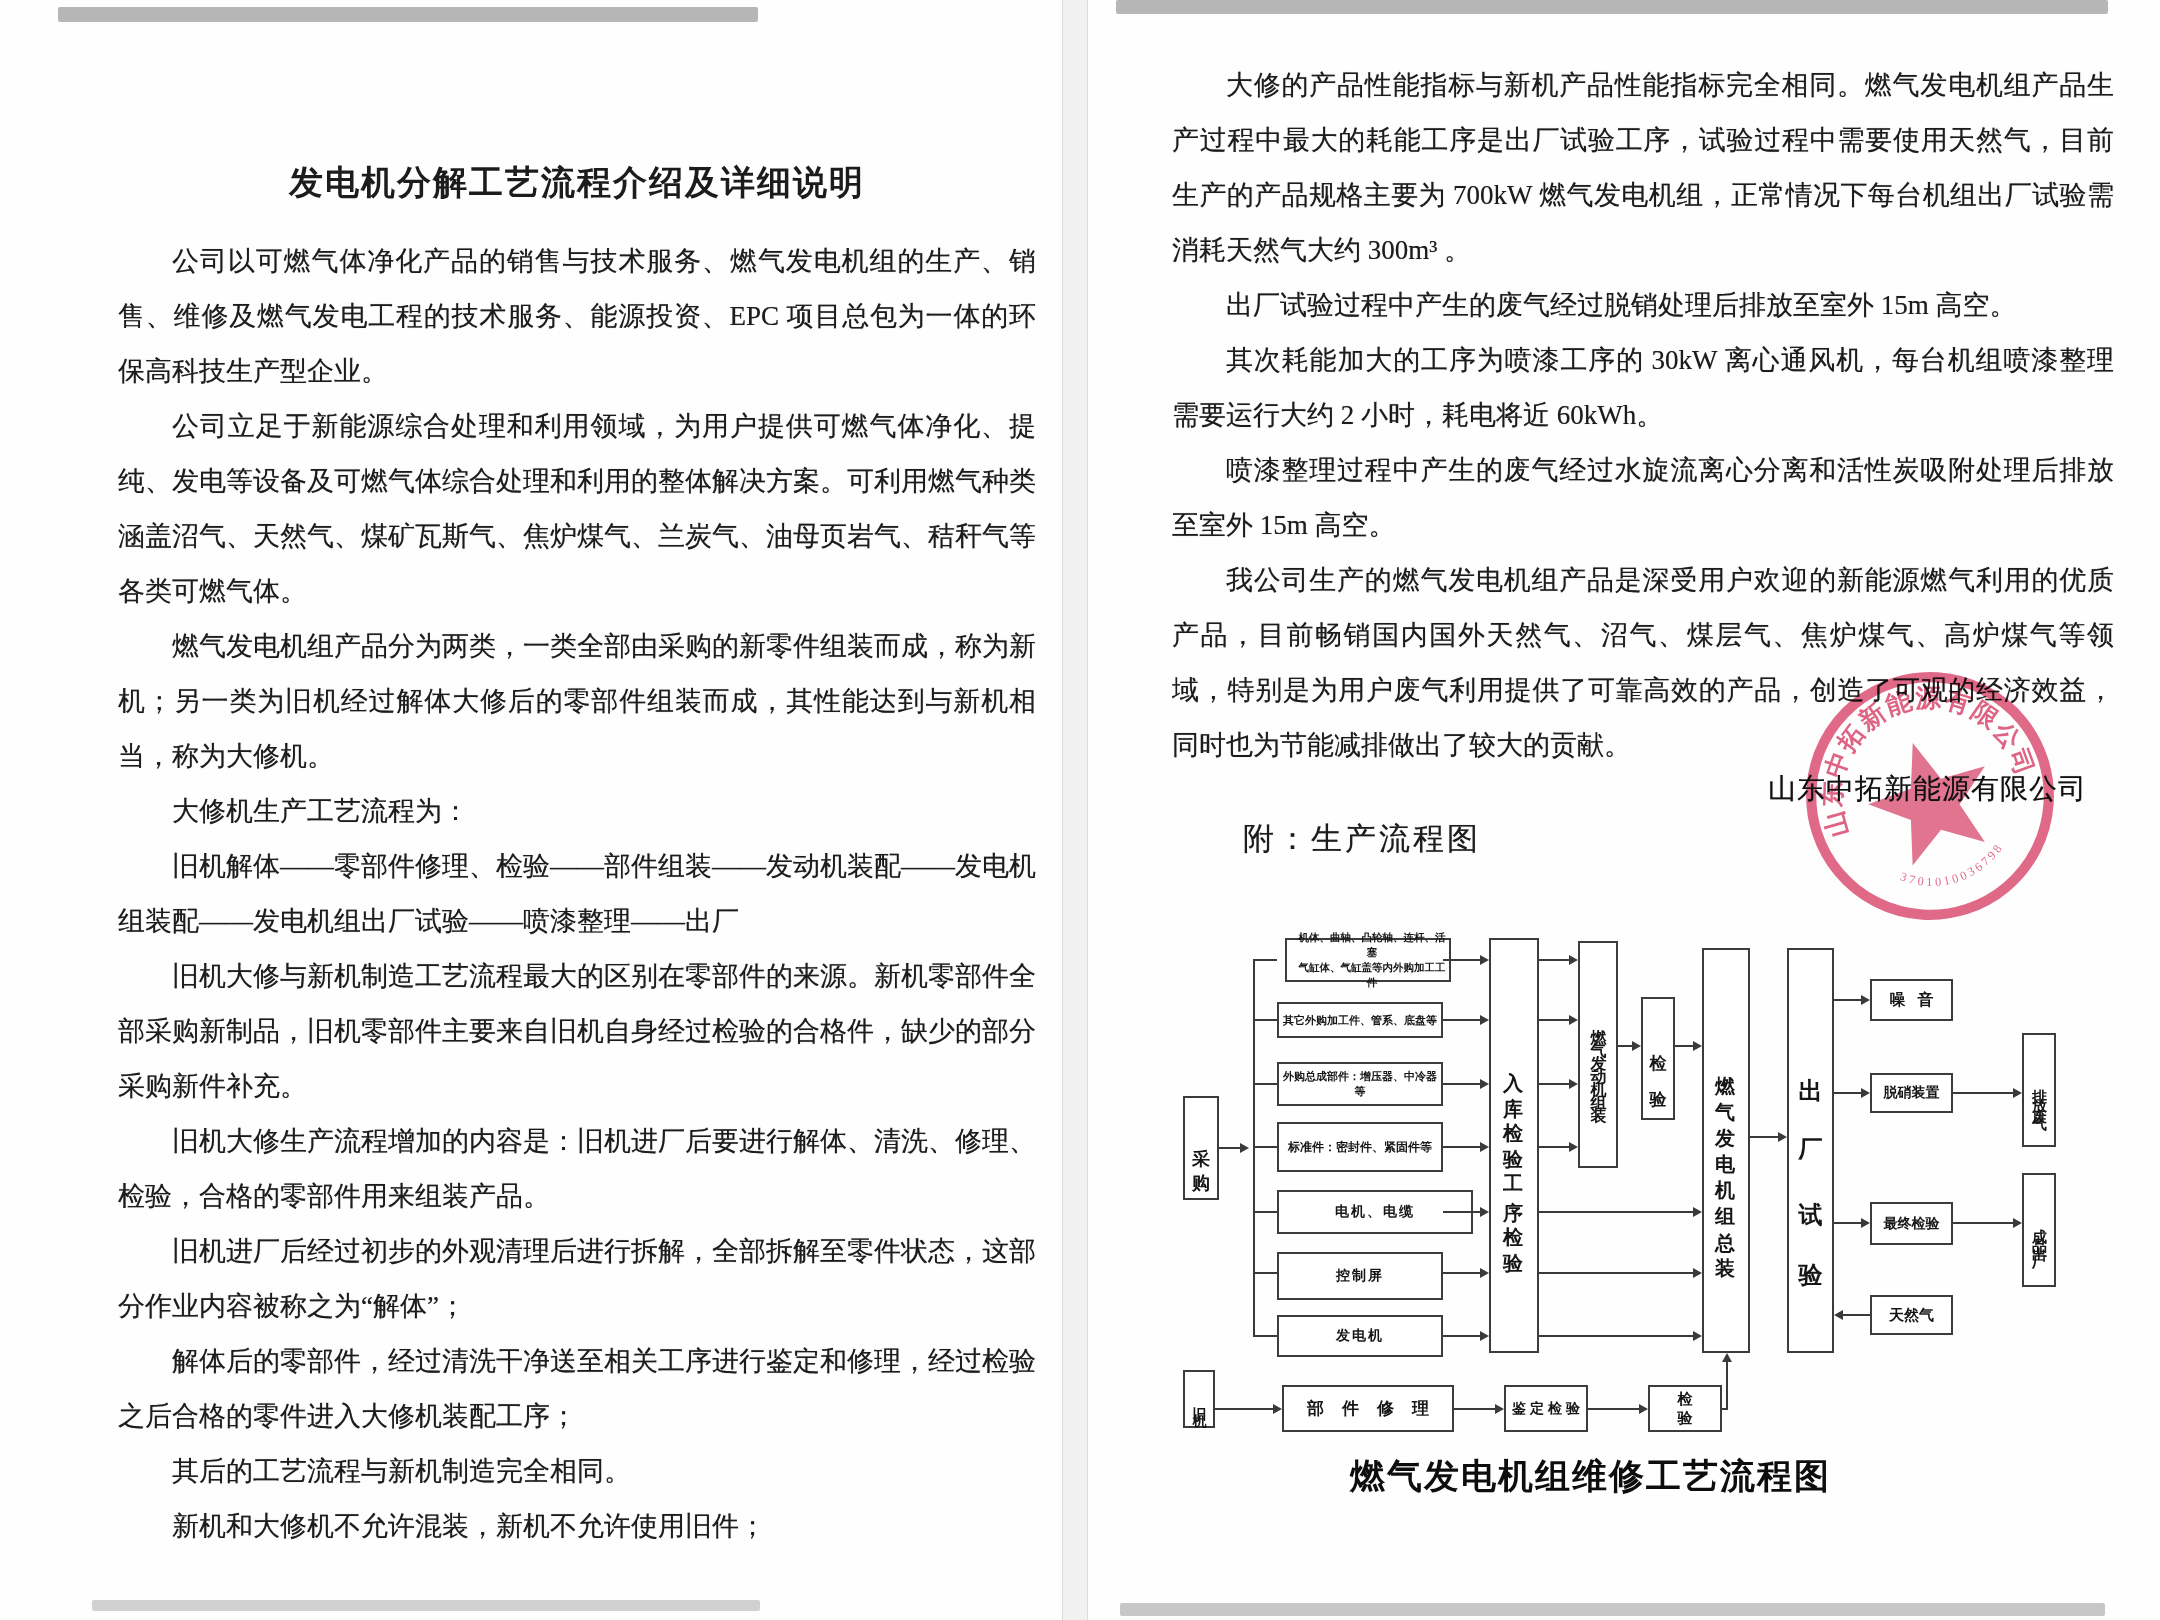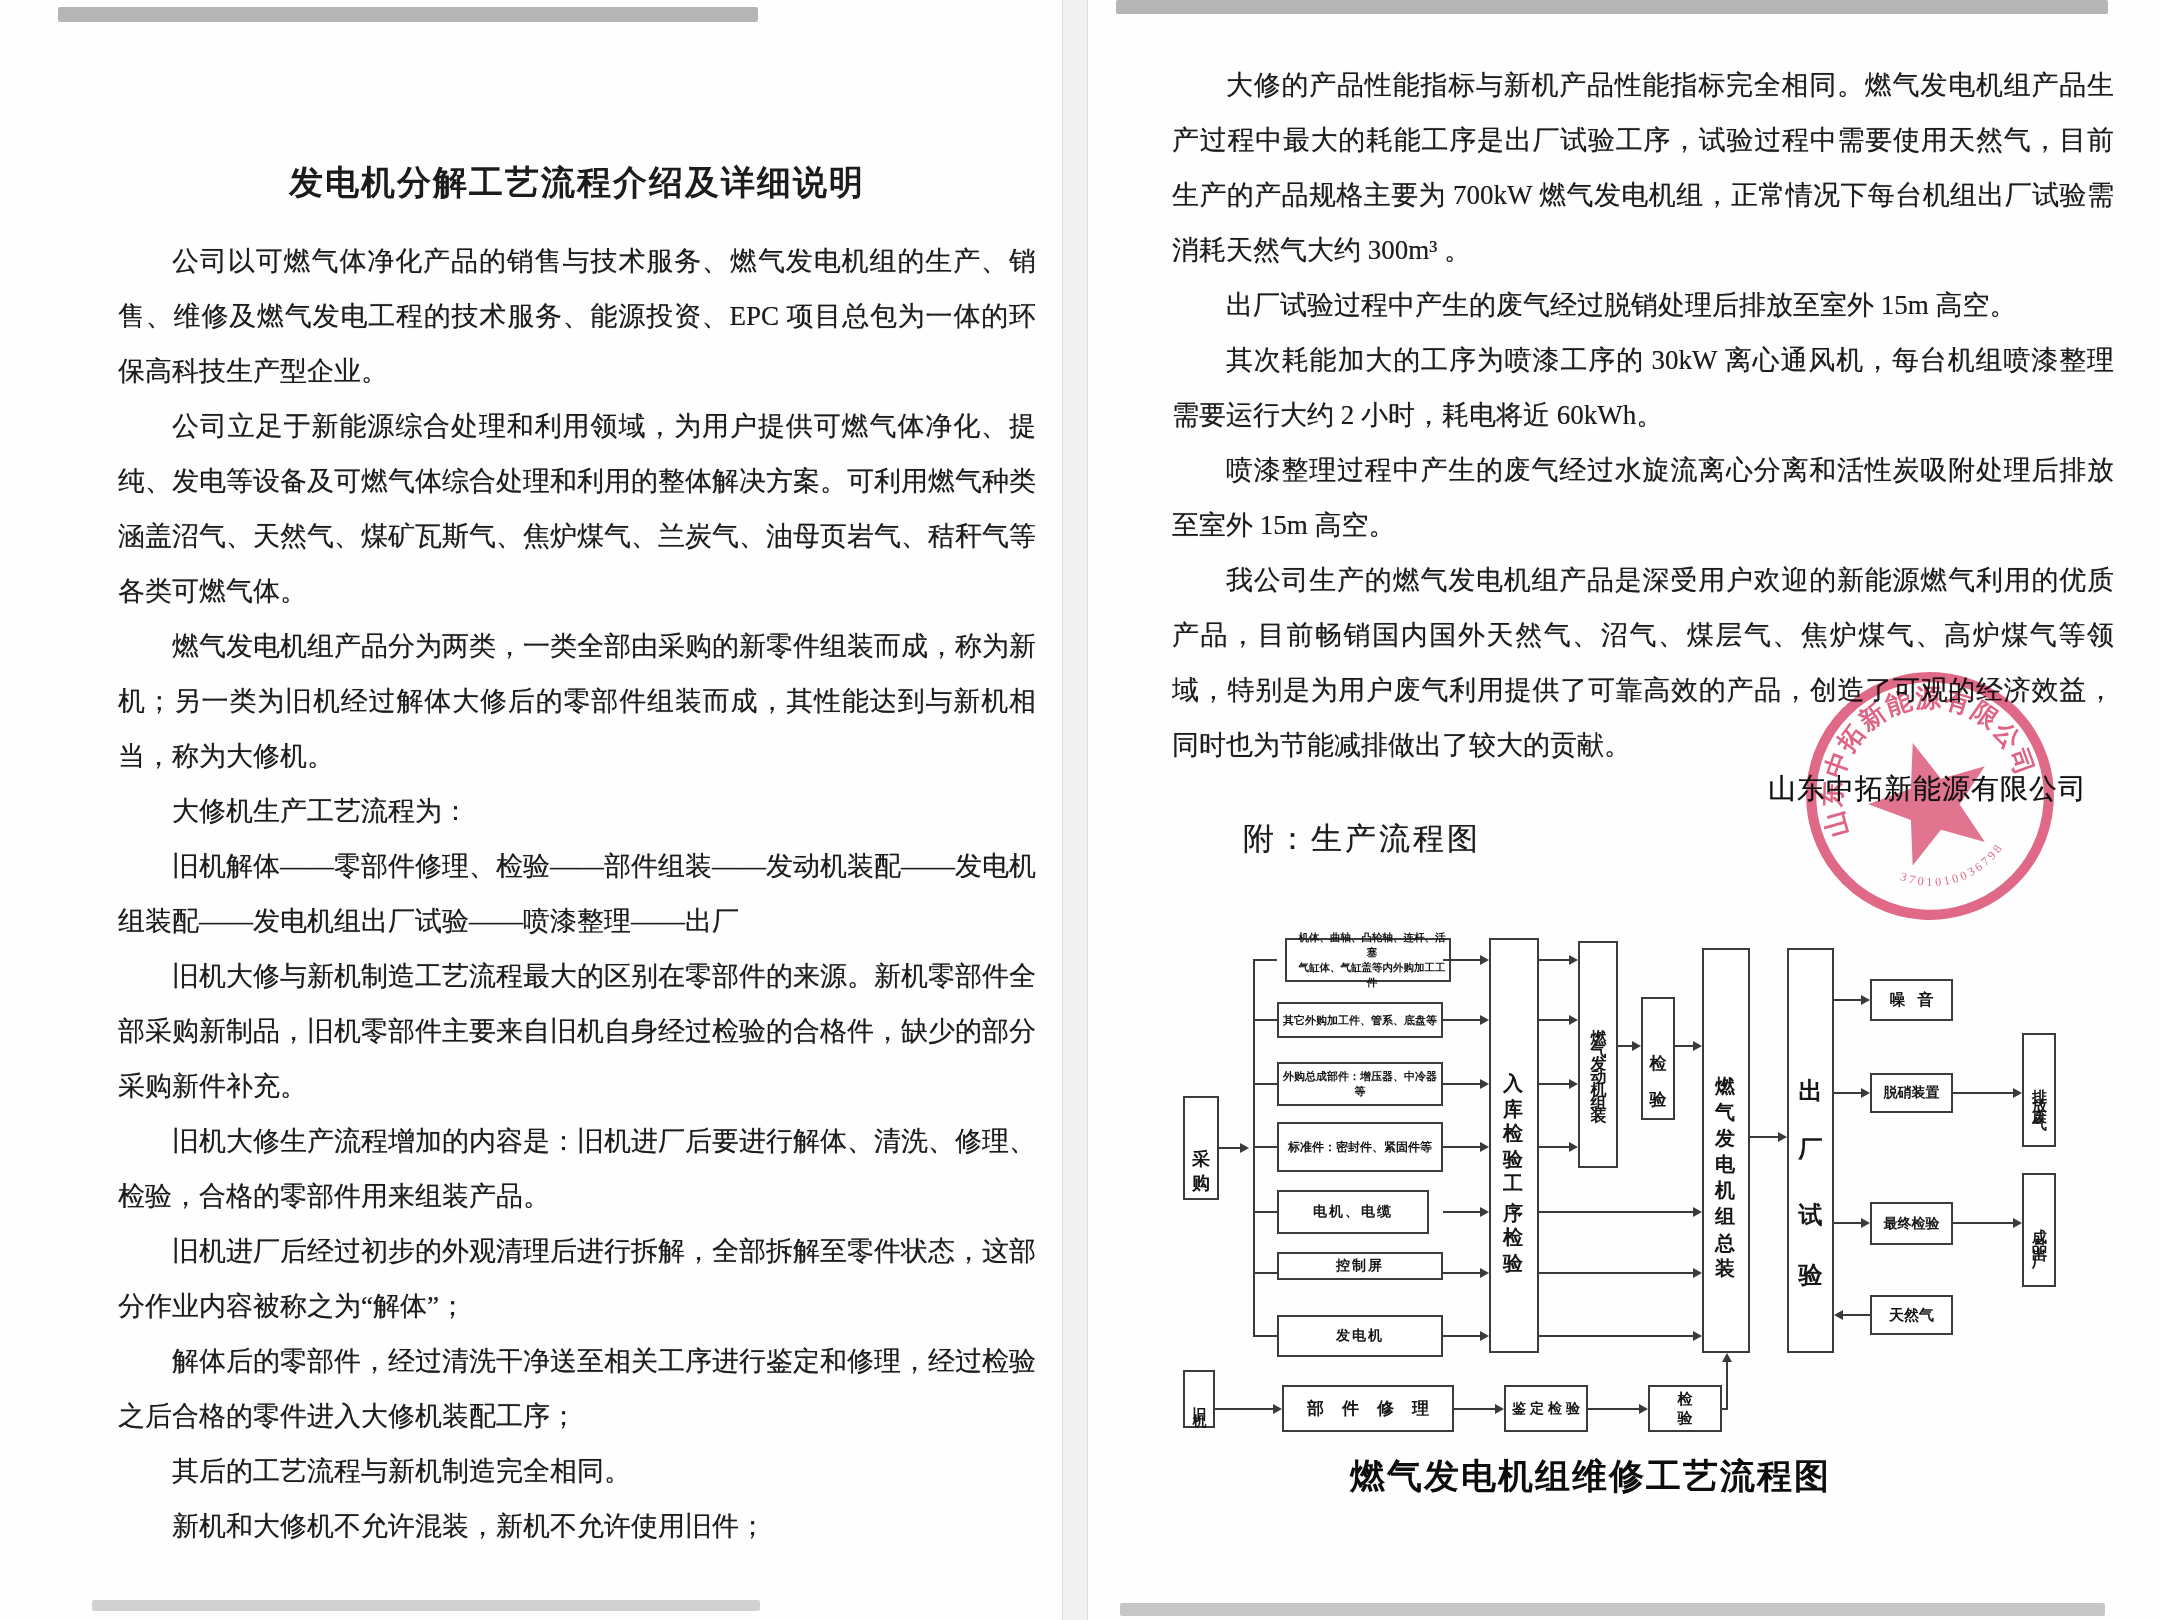--- a/index.html
+++ b/index.html
@@ -106,24 +106,24 @@
 气缸体、气缸盖等内外购加工工件</span></div>
     <div class="fb" style="left:107px;top:82px;width:166px;height:36px;font-size:11px">
         <span>其它外购加工件、管系、底盘等</span>
       </div>
     <div class="fb" style="left:107px;top:142px;width:166px;height:44px;font-size:11px">
         <span>外购总成部件：增压器、中冷器等</span>
       </div>
     <div class="fb" style="left:107px;top:202px;width:166px;height:50px;font-size:12px">
         <span>标准件：密封件、紧固件等</span>
       </div>
-    <div class="fb" style="left:107px;top:270px;width:152px;height:44px;font-size:14px;letter-spacing:2px">
+    <div class="fb" style="left:107px;top:270px;width:196px;height:44px;font-size:14px;letter-spacing:2px">
         <span>电机、电缆</span>
       </div>
-    <div class="fb" style="left:107px;top:332px;width:166px;height:28px;font-size:14px;letter-spacing:2px">
+    <div class="fb" style="left:107px;top:332px;width:166px;height:48px;font-size:14px;letter-spacing:2px">
         <span>控制屏</span>
       </div>
     <div class="fb" style="left:107px;top:395px;width:166px;height:42px;font-size:14px;letter-spacing:2px">
         <span>发电机</span>
       </div>
 
     <div class="fb" style="left:319px;top:18px;width:50px;height:415px">
       <span class="vt" style="font-size:20px;letter-spacing:26px;padding-top:26px">入库检验工序检验</span>
       </div>
 

